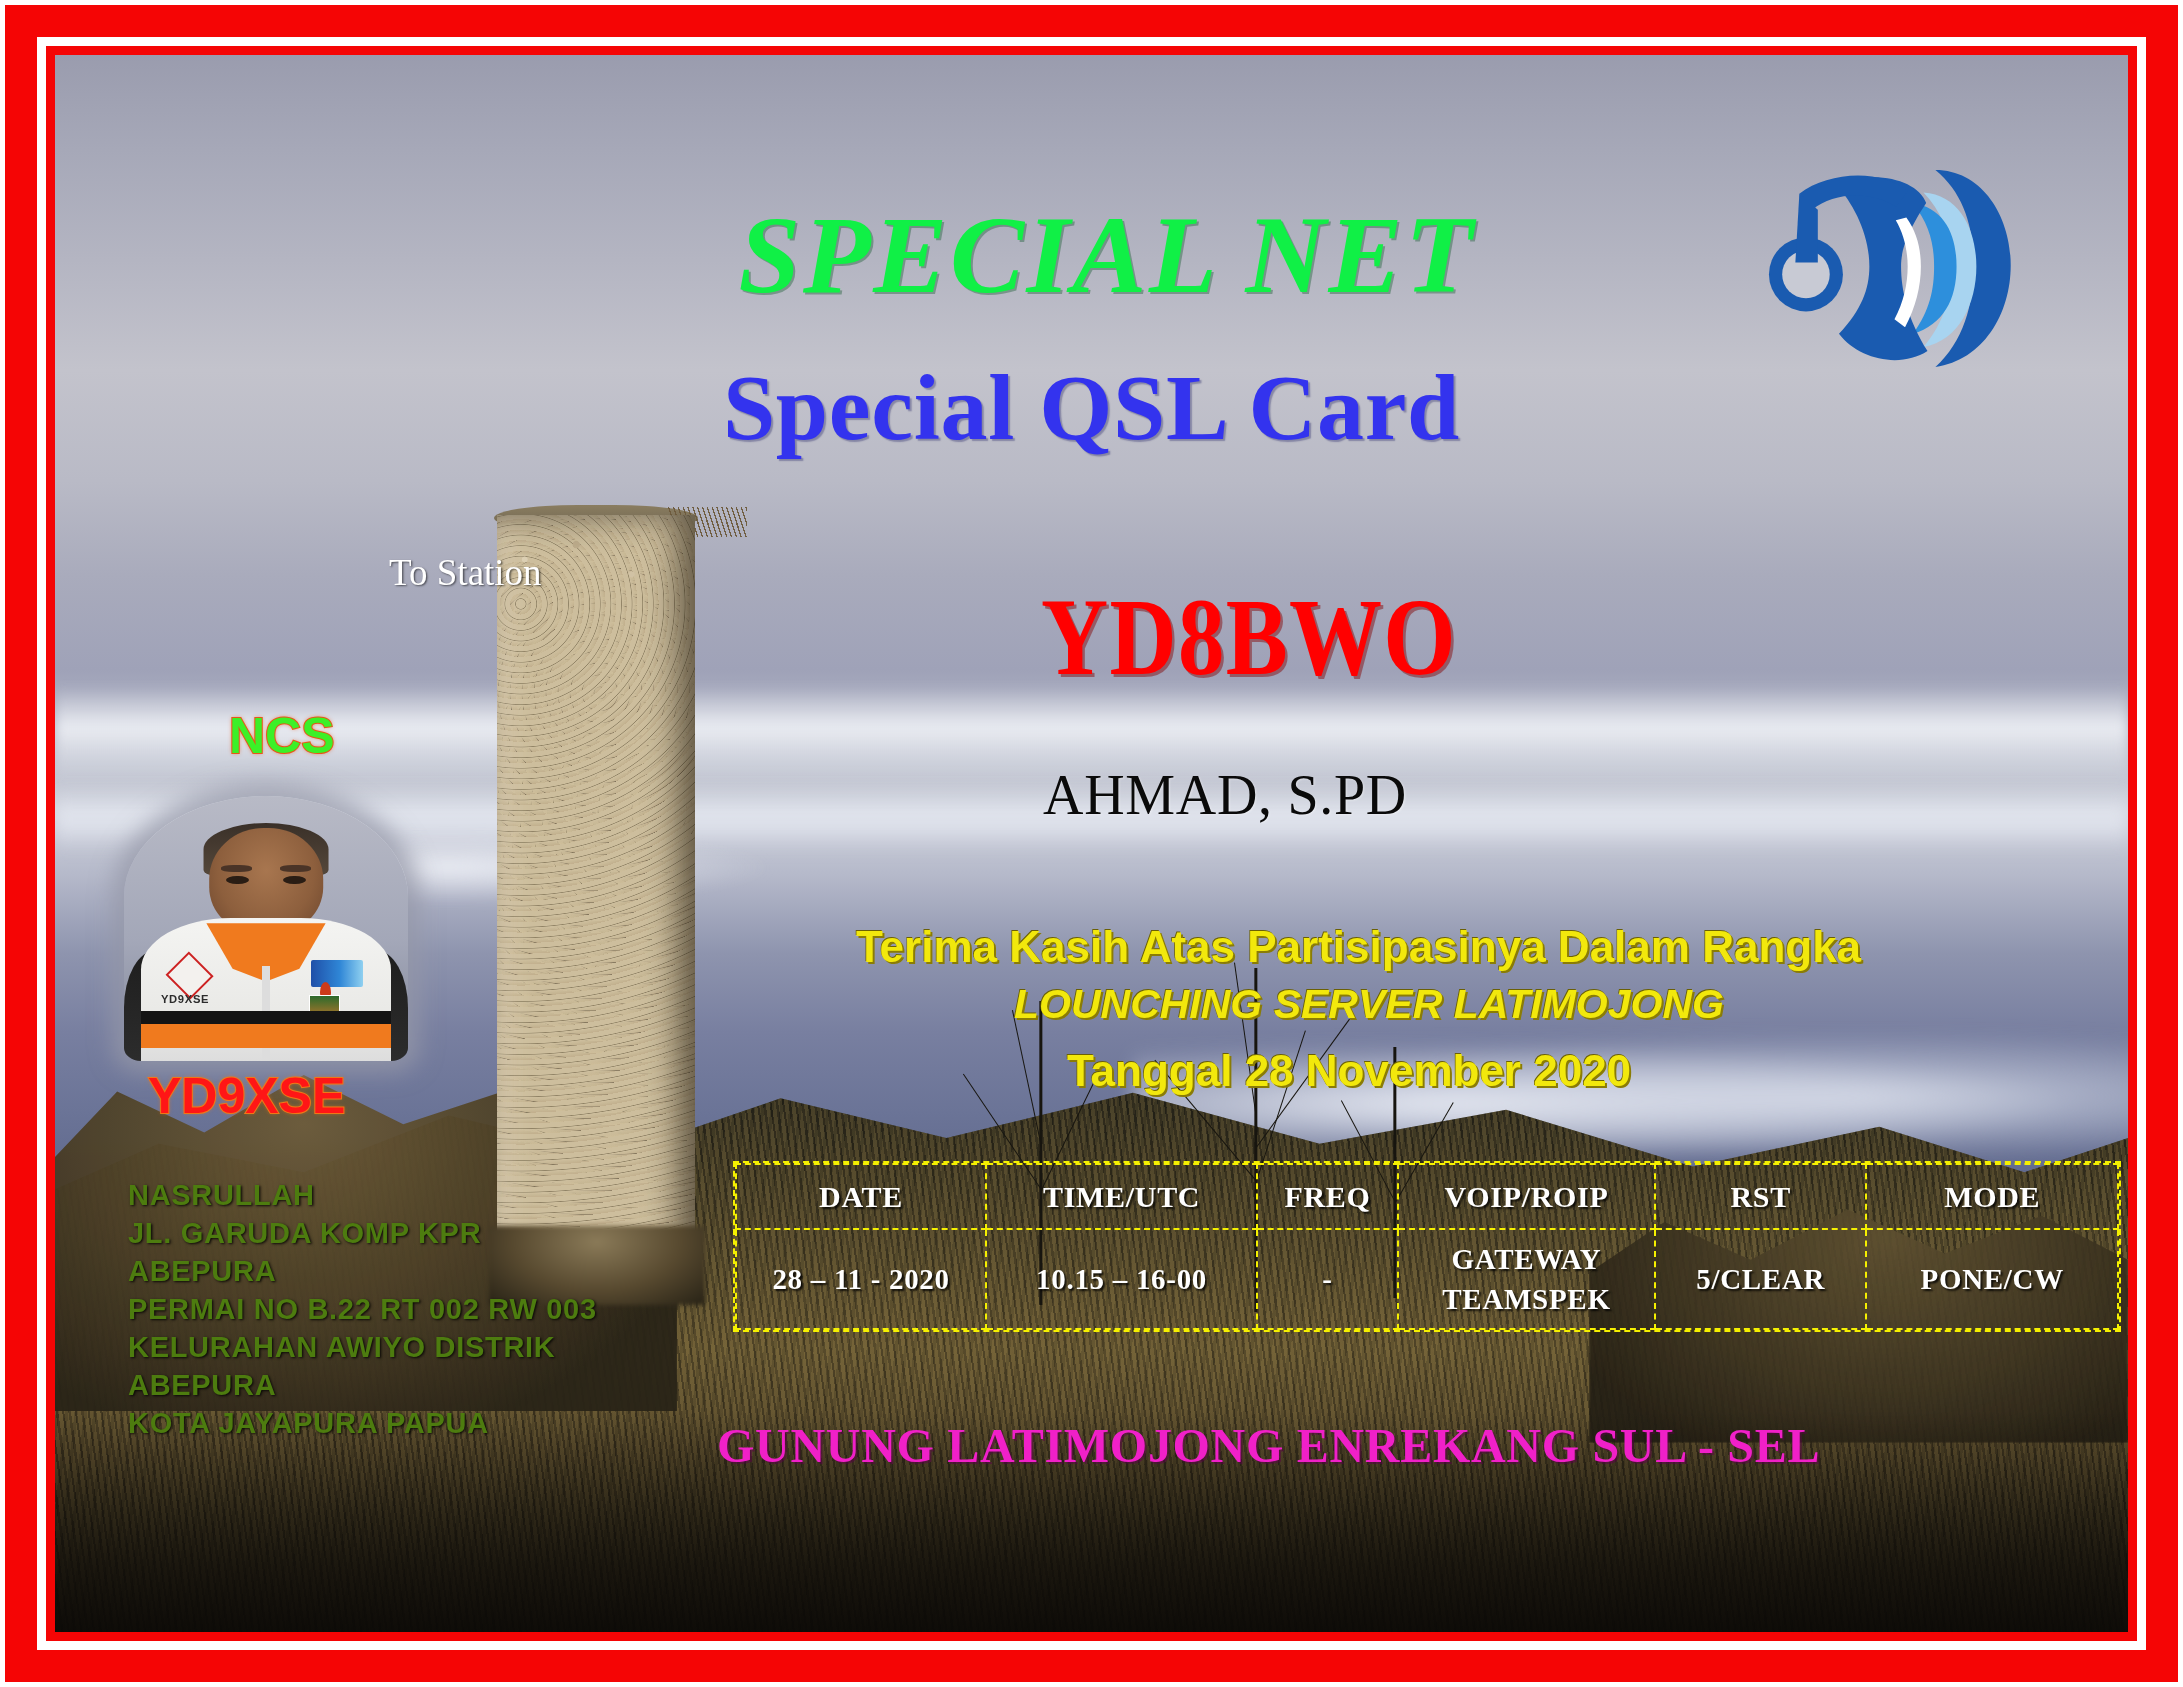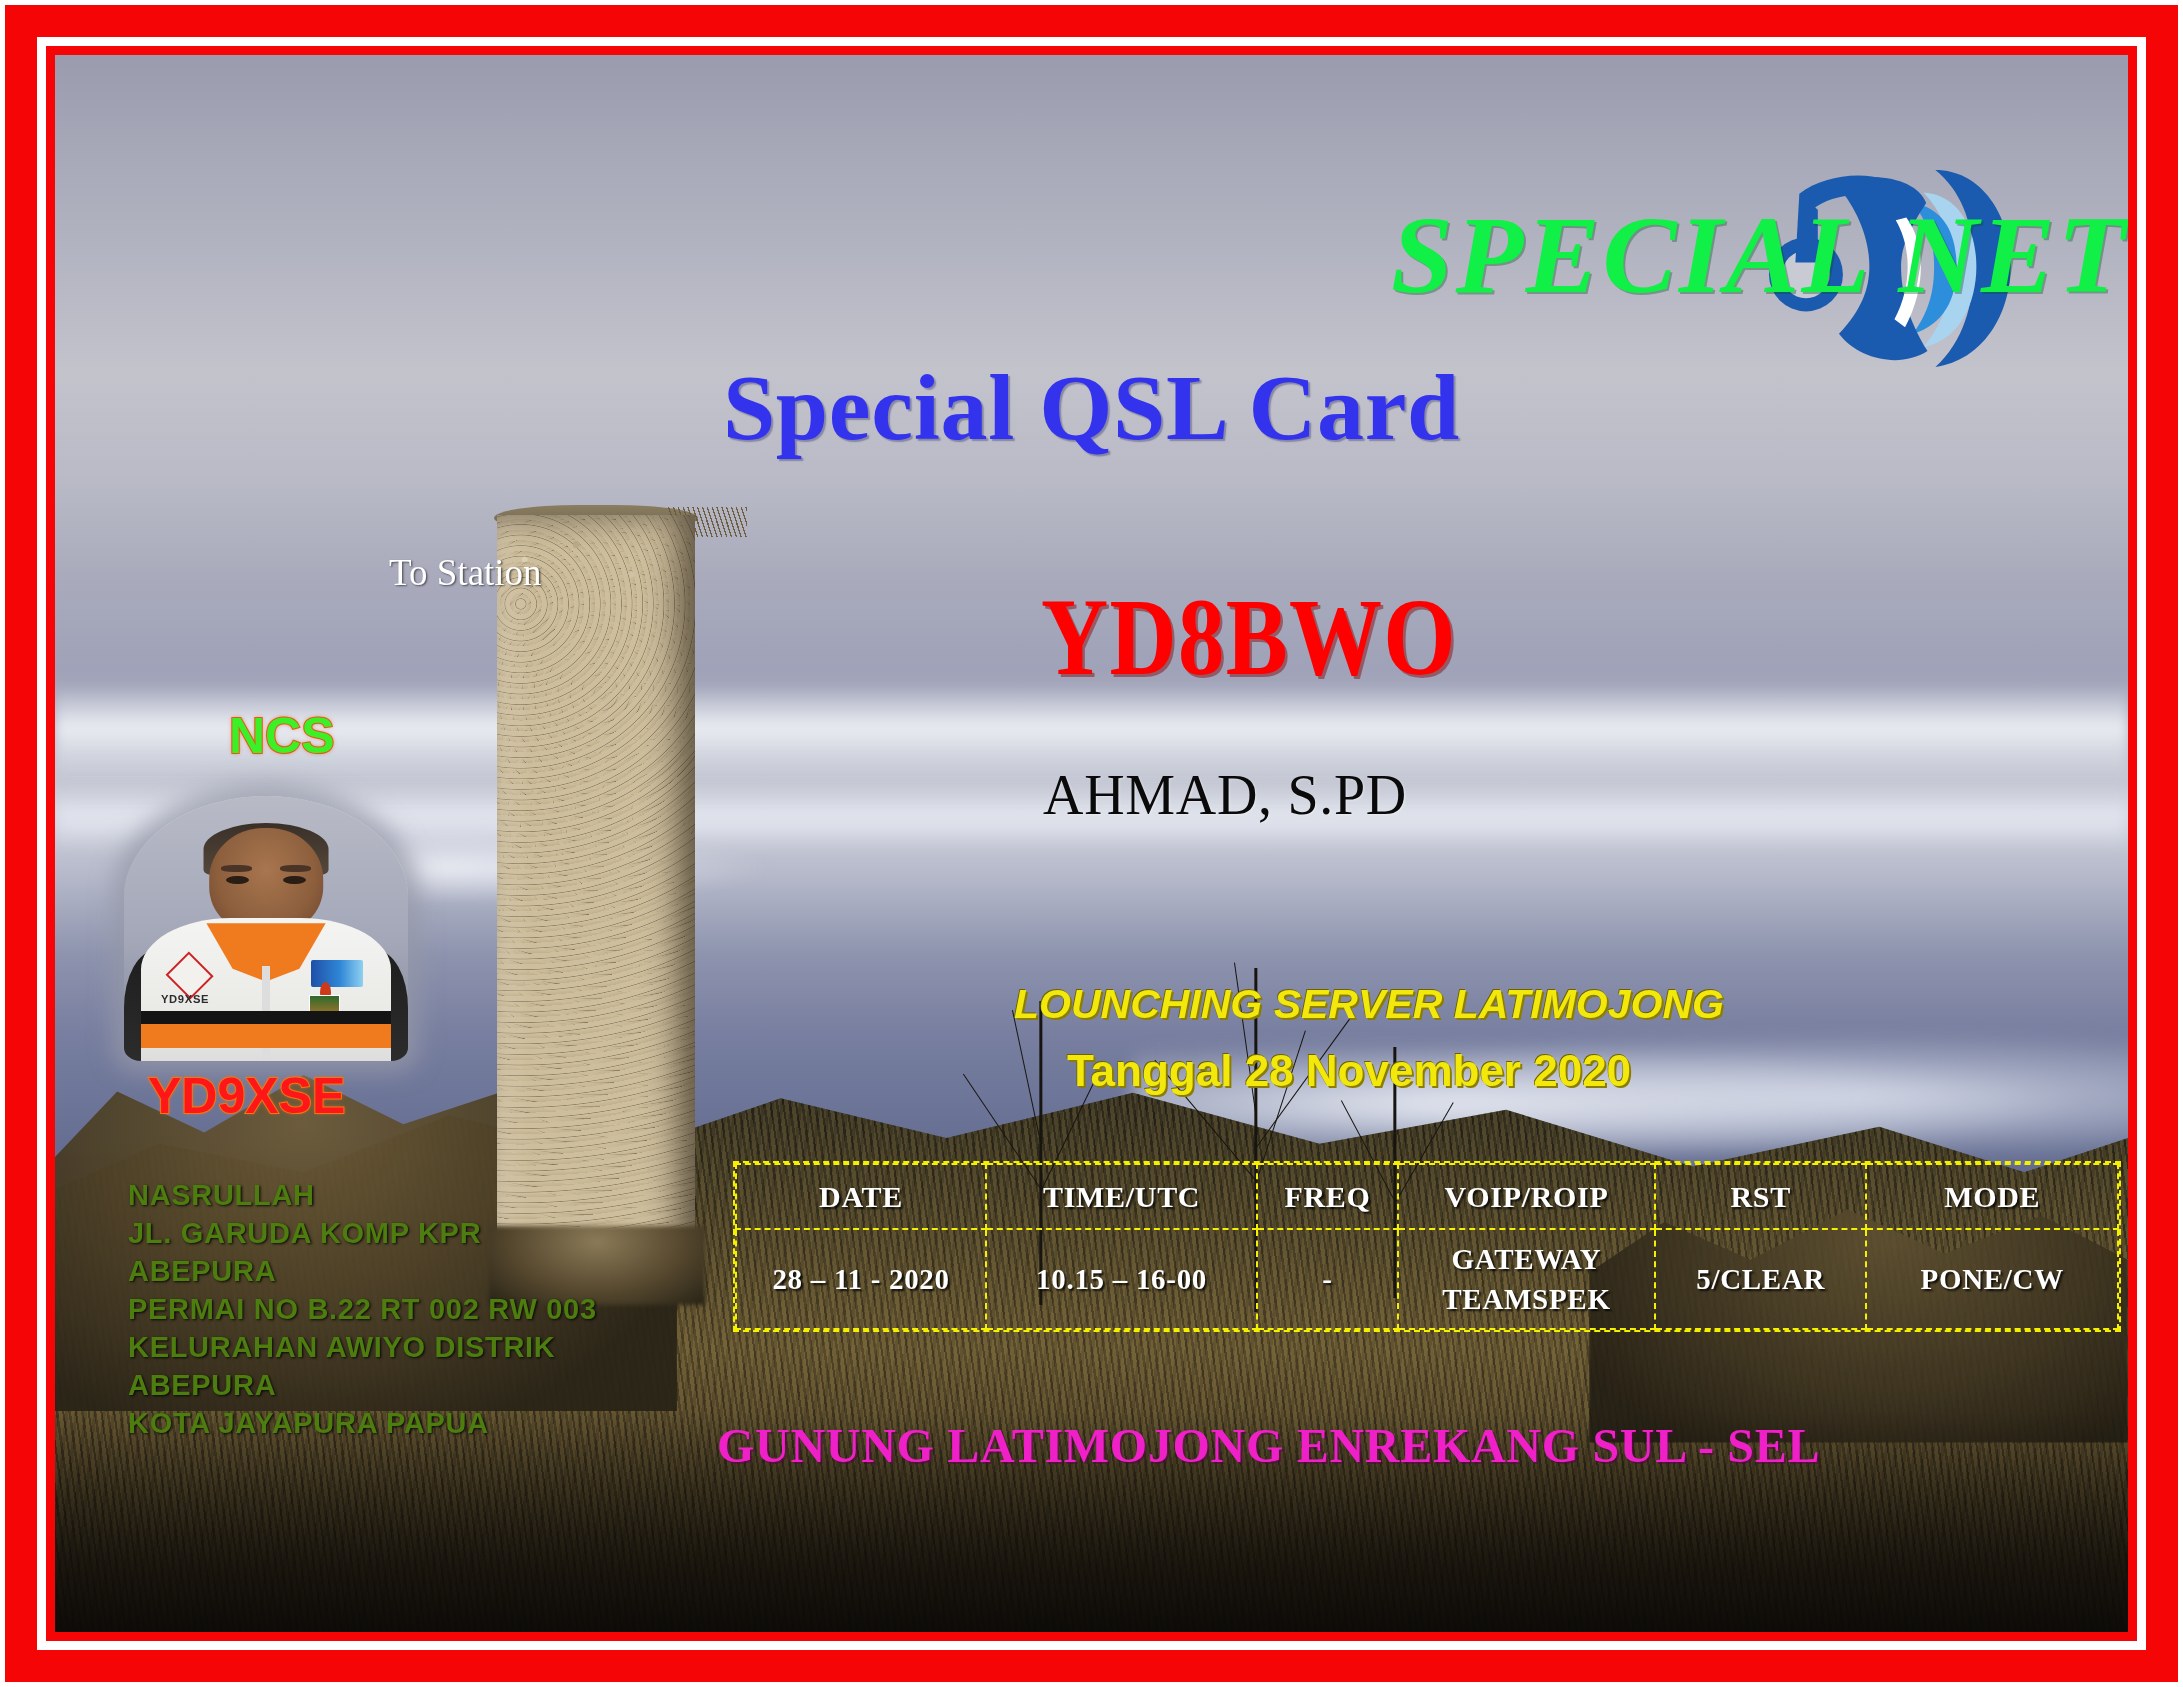--- a/index.html
+++ b/index.html
@@ -122,21 +122,21 @@
   .orari .gnd i{display:block;height:3.3px;background:#fff3ec;margin:0 auto 6px;}
   .orari .gnd i:nth-child(1){width:79px;}
   .orari .gnd i:nth-child(2){width:57px;}
   .orari .gnd i:nth-child(3){width:36px;}
 
   
   .headset{position:absolute;right:112px;top:99px;width:251px;height:225px;}
 
   
   .t{position:absolute;white-space:nowrap;}
-  .title-net{left:0;right:0;top:136px;text-align:right;
+  .title-net{left:0;right:0;top:136px;text-align:center;
         font-family:"Liberation Serif",serif;font-style:italic;font-weight:700;font-size:111px;
         color:#10F046;letter-spacing:2.6px;
         text-shadow:2px 2px 0 rgba(0,80,30,.35);margin-left:31px;}
   .title-qsl{left:0;right:0;top:298px;text-align:center;
         font-family:"Liberation Serif",serif;font-weight:700;font-size:94px;
         color:#3333EE;letter-spacing:0.7px;
         text-shadow:2px 2px 1.3px rgba(0,0,80,.30);}
   .to-station{left:334px;top:496px;font-family:"Liberation Serif",serif;font-weight:400;
         font-size:37px;color:#ffffff;text-shadow:1.3px 1.3px 2px rgba(0,0,0,.55);}
   .callsign{left:986px;top:519px;font-family:"Liberation Serif",serif;font-weight:700;
@@ -280,20 +280,21 @@
         <path d="M52 60 L80 84 L80 164 L46 164 Z" fill="#1A5BB0"></path>
         <path d="M214 96 C230 118 236 144 236 170 C236 200 228 232 212 262 L196 250 C210 224 216 196 216 170 C216 146 210 120 198 100 Z" fill="#ffffff"></path>
       </svg>
     </div>
 
     <div class="t title-net">SPECIAL NET</div>
     <div class="t title-qsl">Special QSL Card</div>
     <div class="t to-station">To Station</div>
     <div class="t callsign">YD8BWO</div>
     <div class="t opname">AHMAD, S.PD</div>
+    <div class="t thanks">Terima Kasih Atas Partisipasinya Dalam Rangka</div>
     <div class="t launch">LOUNCHING SERVER LATIMOJONG</div>
     <div class="t tanggal">Tanggal  28  November  2020</div>
     <div class="t gunung">GUNUNG LATIMOJONG ENREKANG SUL - SEL</div>
 
     <div class="t ncs">NCS</div>
     <div class="oppic">
       <div class="bg"></div>
       <div class="hair"></div>
       <div class="head"></div>
       <div class="brow l"></div>

